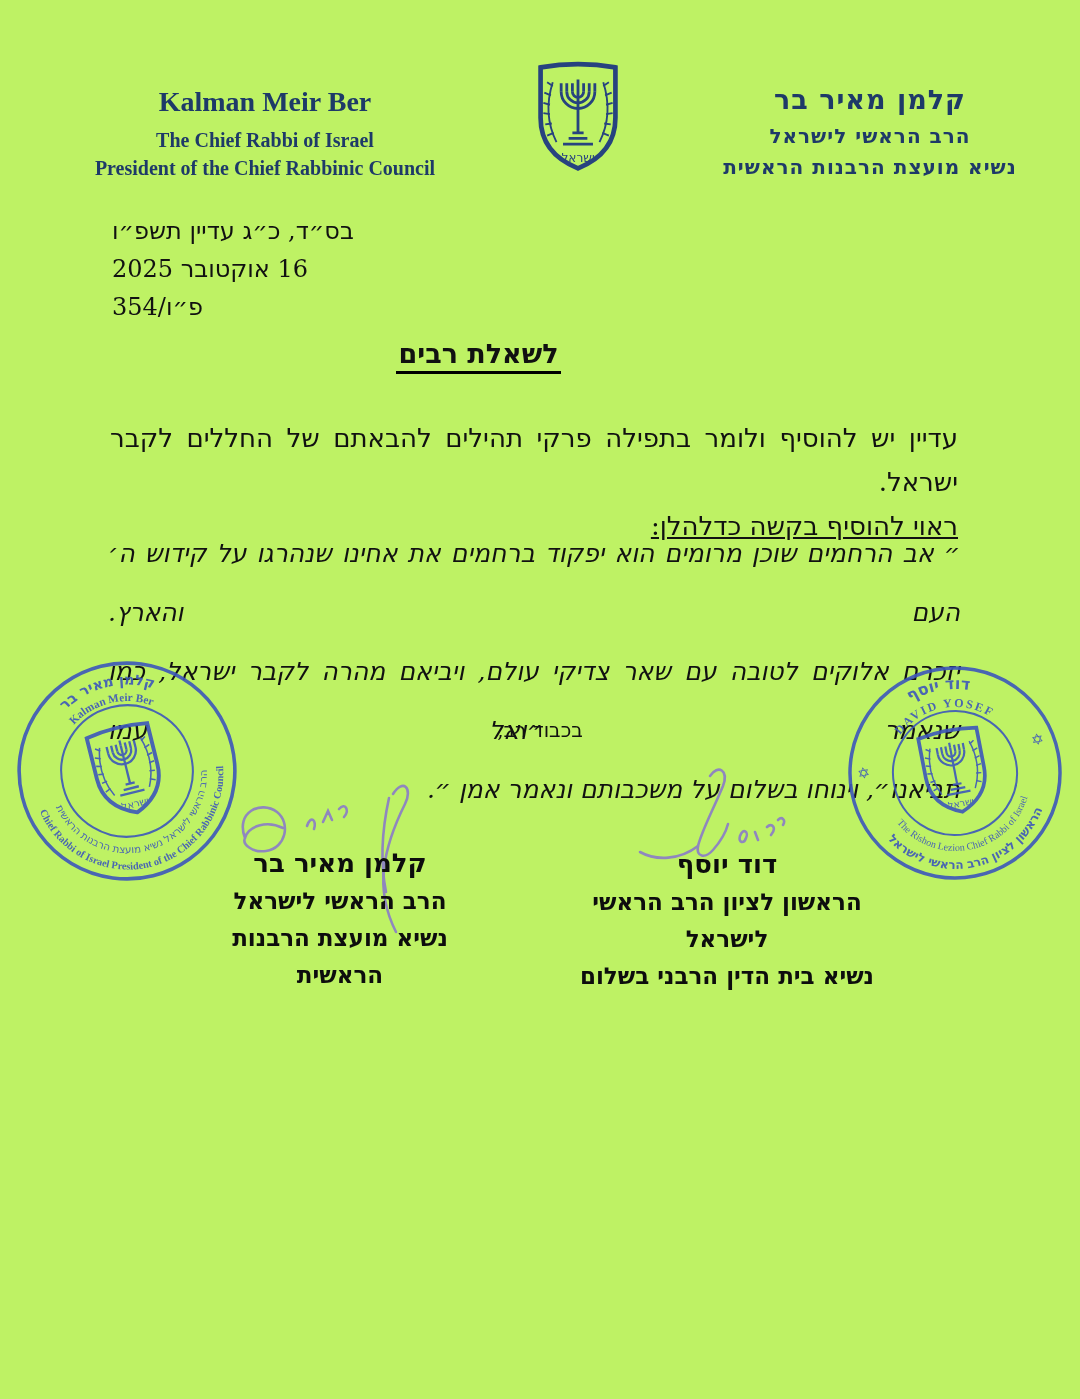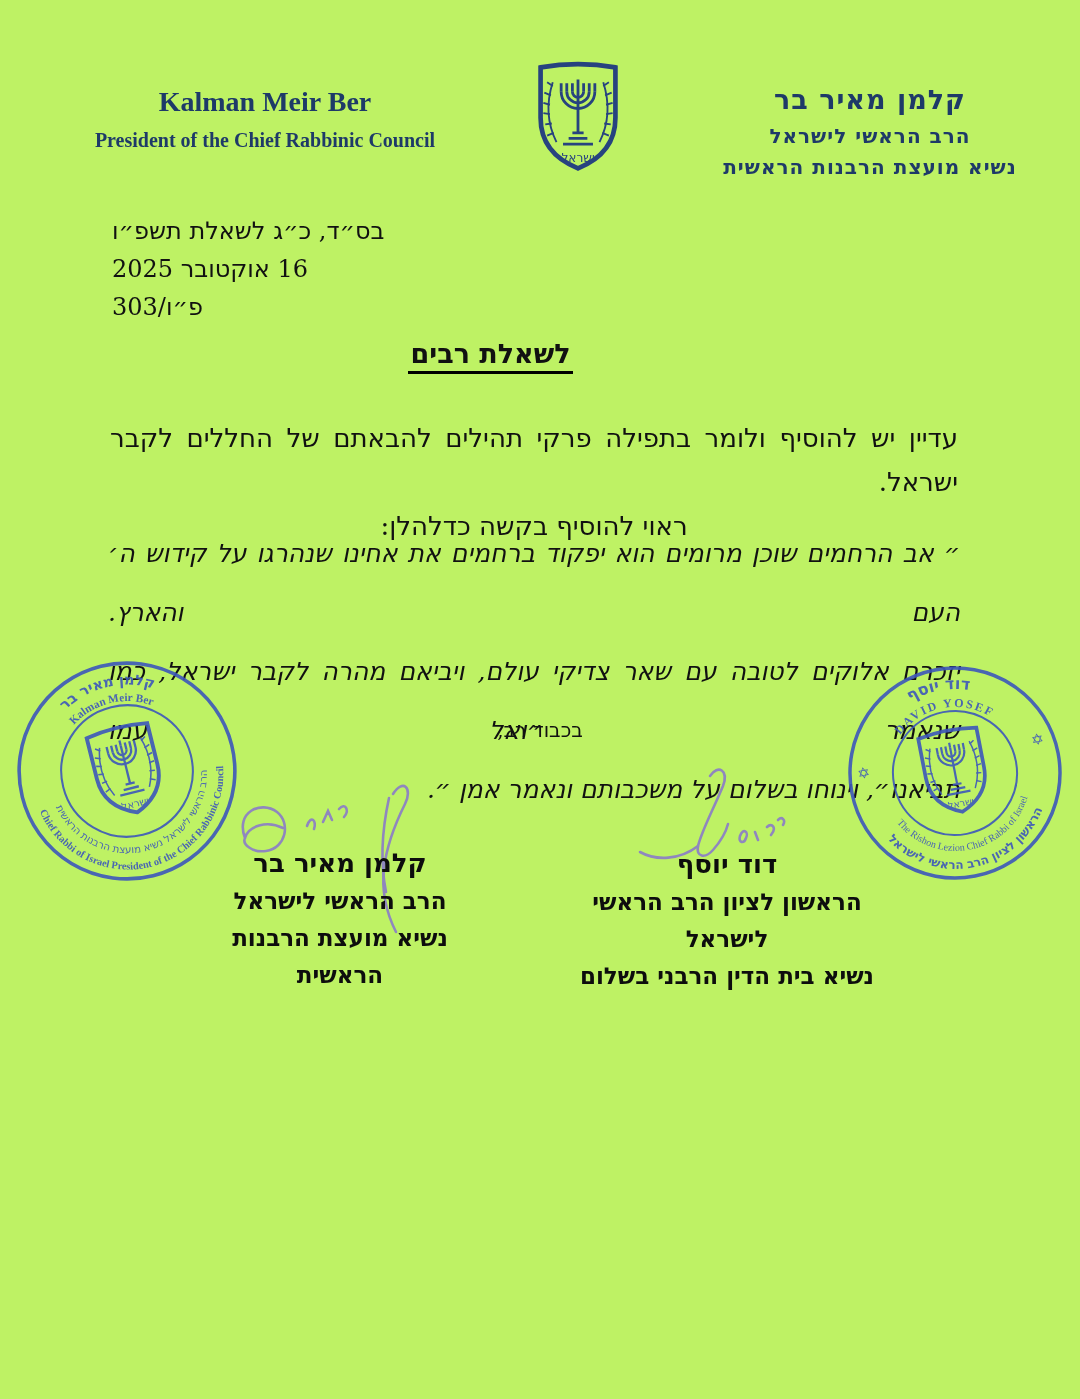--- a/index.html
+++ b/index.html
@@ -12,28 +12,28 @@
   .lh-left .lh-t{font-size:20px;line-height:28px;}
   .emblem-wrap{position:absolute;left:531px;top:58px;width:94px;height:116px;color:#27437f;}
   .lh-right{position:absolute;left:720px;top:84px;width:300px;text-align:center;direction:rtl;
             color:#1e3a68;font-weight:bold;}
   .lh-right .lh-name{font-size:27px;margin-bottom:6px;letter-spacing:1px;}
   .lh-right .lh-t{font-size:20px;line-height:31px;letter-spacing:1px;}
   
   .dateblock{position:absolute;left:112px;top:212px;width:420px;direction:rtl;text-align:left;
              font-size:24px;line-height:38px;}
   
-  .subject{position:absolute;left:16px;top:338px;width:949px;text-align:center;}
+  .subject{position:absolute;left:4px;top:338px;width:949px;text-align:center;}
   .subject-text{display:inline-block;font-size:27px;font-weight:bold;
                 border-bottom:3px solid #000;padding:0 2px 2px 2px;}
   
   .body-par{position:absolute;left:110px;top:416px;width:848px;direction:rtl;
             font-size:26px;line-height:44px;}
   .line-j{text-align:justify;text-align-last:justify;}
-  .line-l{text-align:center;}
+  .line-l{text-align:right;text-decoration:underline;}
   .line-c{text-align:right;}
   
   .quote{position:absolute;left:108px;top:524px;width:852px;direction:rtl;
          font-size:25px;font-style:italic;line-height:59px;font-weight:500;}
   
   .closing{position:absolute;left:430px;top:718px;width:220px;text-align:center;
            direction:rtl;font-size:20px;}
   
   .stamp{position:absolute;opacity:0.9;}
   .stamp-left{left:14px;top:658px;width:226px;height:226px;transform:rotate(-14deg);color:#3d57bb;}
@@ -75,39 +75,40 @@
       </g>
       <text x="50" y="111" font-size="13" text-anchor="middle" fill="currentColor">ישראל</text>
     </symbol>
   </defs>
 </svg>
 
 <div class="page">
 
   <div class="lh-left">
     <div class="lh-name">Kalman Meir Ber</div>
+    <div class="lh-t">The Chief Rabbi of Israel</div>
     <div class="lh-t">President of the Chief Rabbinic Council</div>
   </div>
 
   <div class="emblem-wrap">
     <svg viewBox="0 0 100 124" width="94" height="116">
         <use href="#emblem"></use>
       </svg>
   </div>
 
   <div class="lh-right">
     <div class="lh-name">קלמן מאיר בר</div>
     <div class="lh-t">הרב הראשי לישראל</div>
     <div class="lh-t">נשיא מועצת הרבנות הראשית</div>
   </div>
 
   <div class="dateblock">
-    <div>בס״ד, כ״ג לשאלת תשפ״ו</div>
+    <div>בס״ד, כ״ג עדיין תשפ״ו</div>
     <div>16 אוקטובר 2025</div>
-    <div>פ״ו/303</div>
+    <div>פ״ו/354</div>
   </div>
 
   <div class="subject">
     <span class="subject-text">לשאלת רבים</span>
   </div>
 
   <div class="body-par">
     <div class="line-j">עדיין יש להוסיף ולומר בתפילה פרקי תהילים להבאתם של החללים לקבר ישראל.</div>
     <div class="line-l">ראוי להוסיף בקשה כדלהלן:</div>
   </div>

